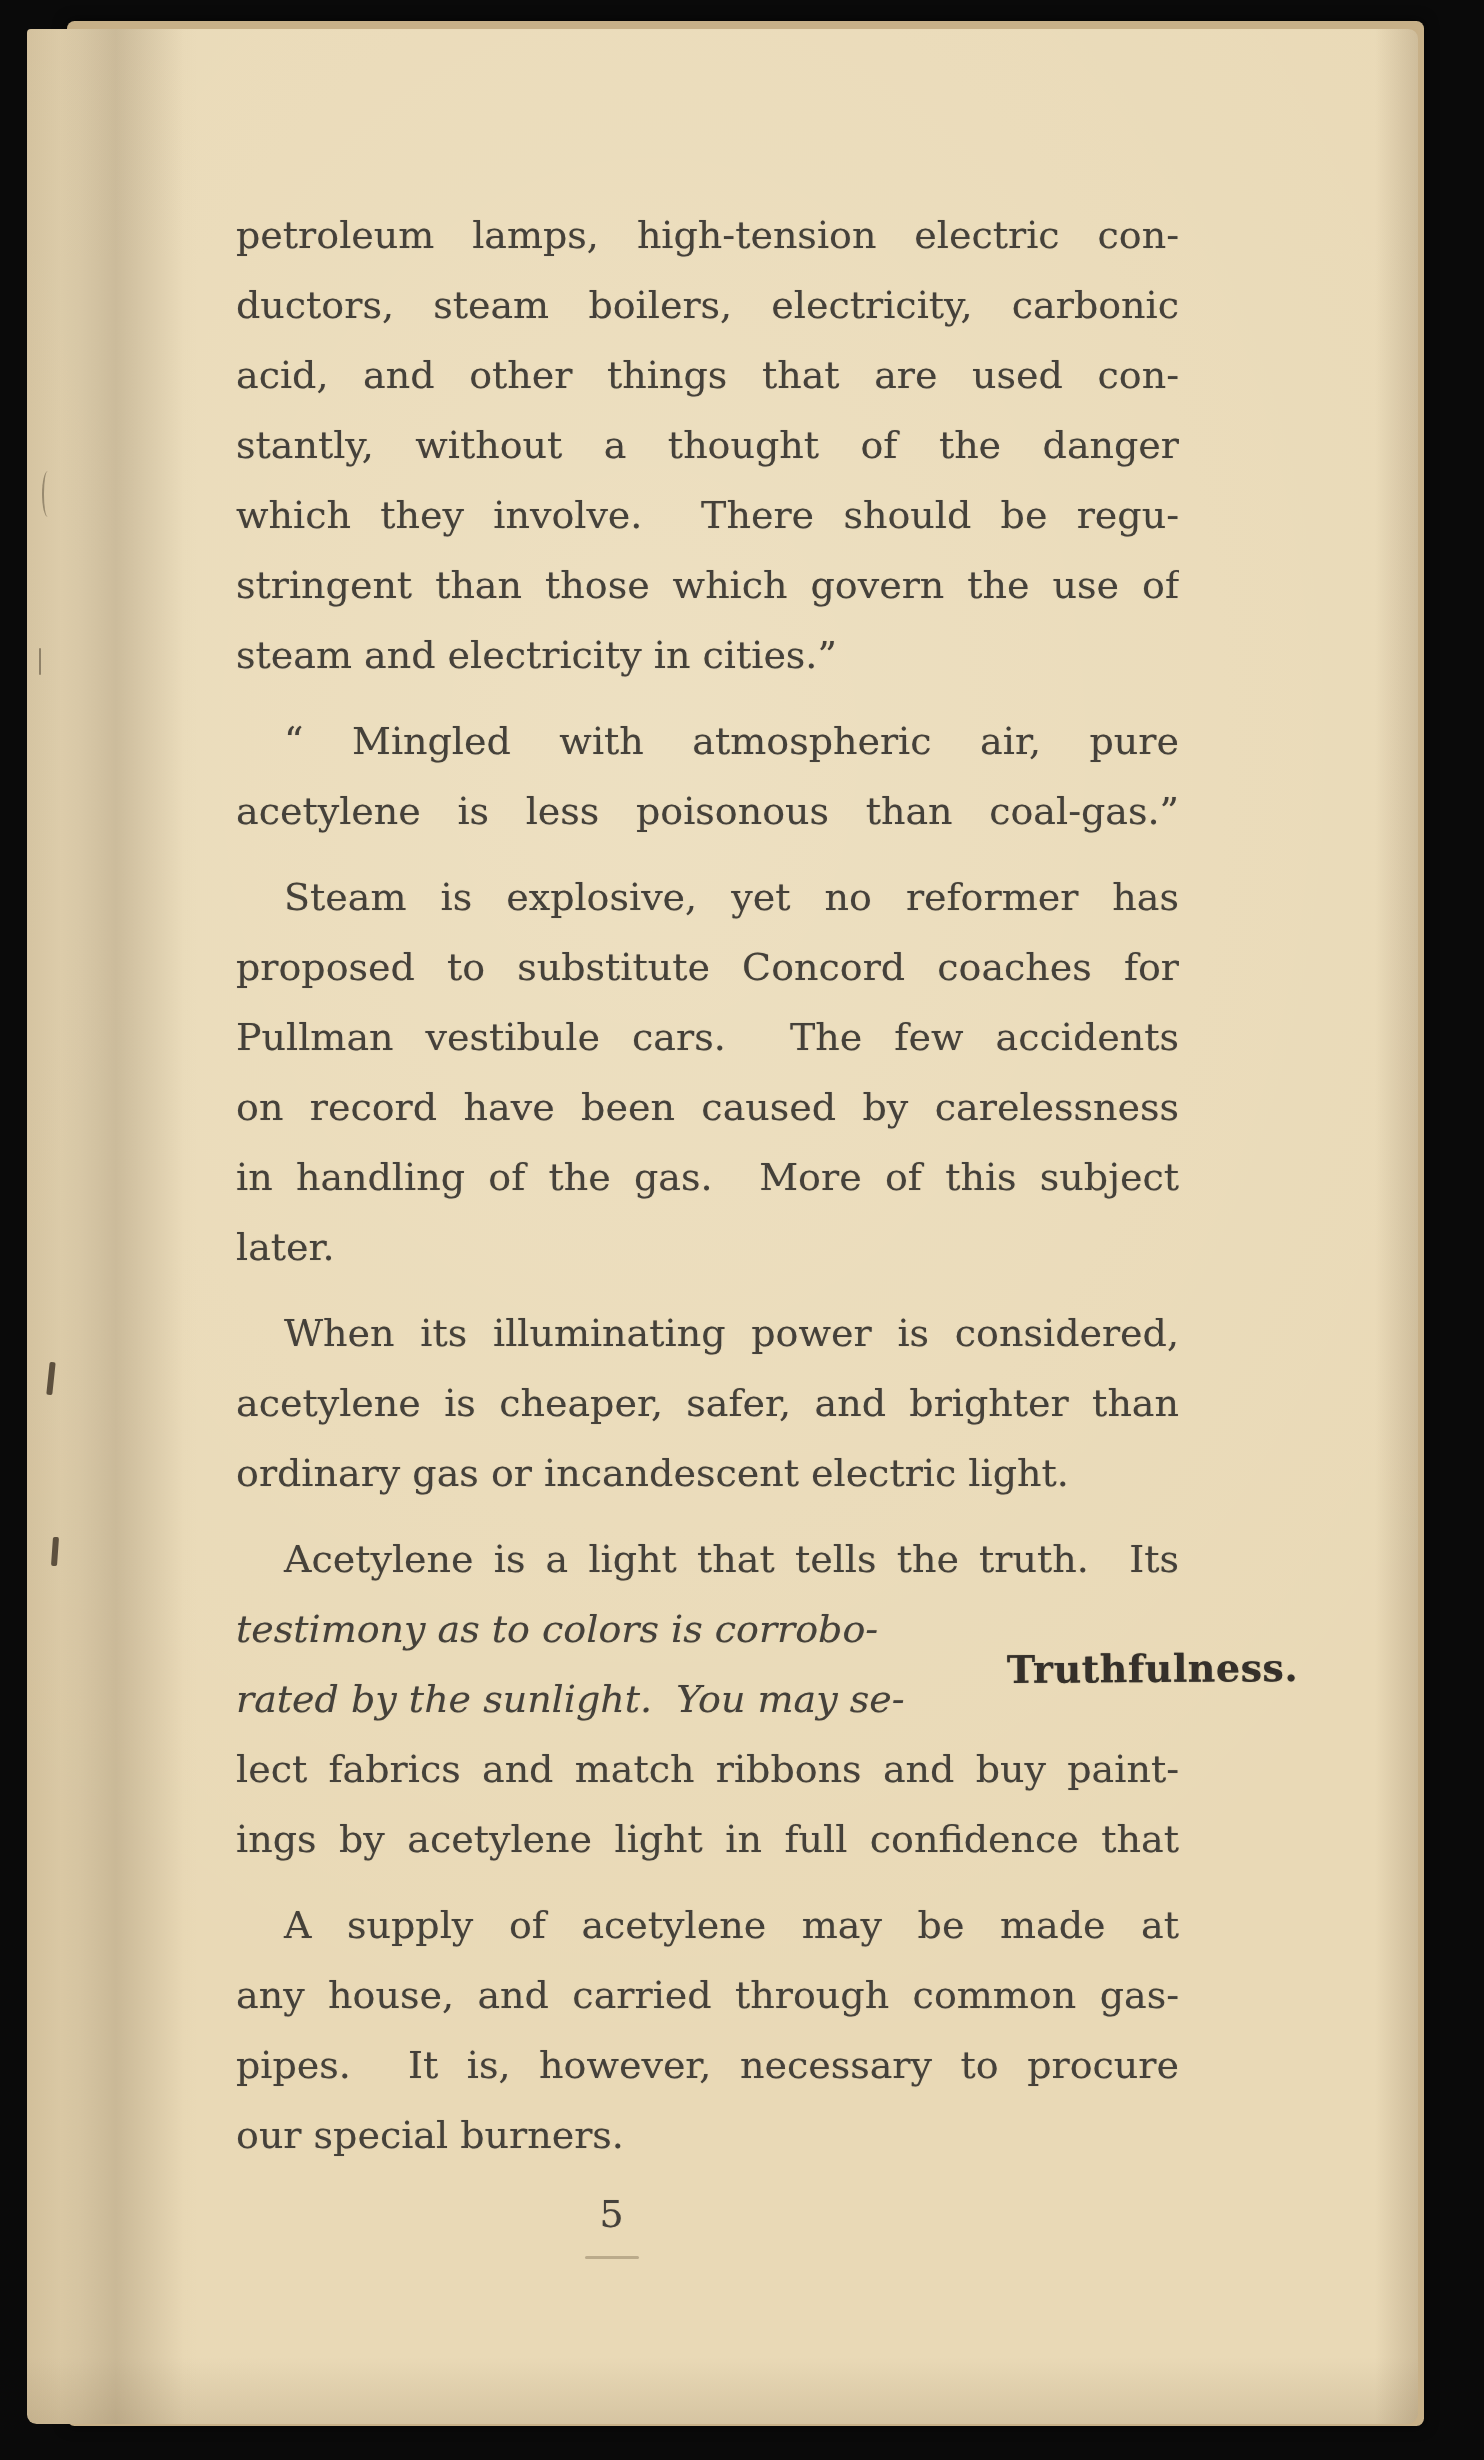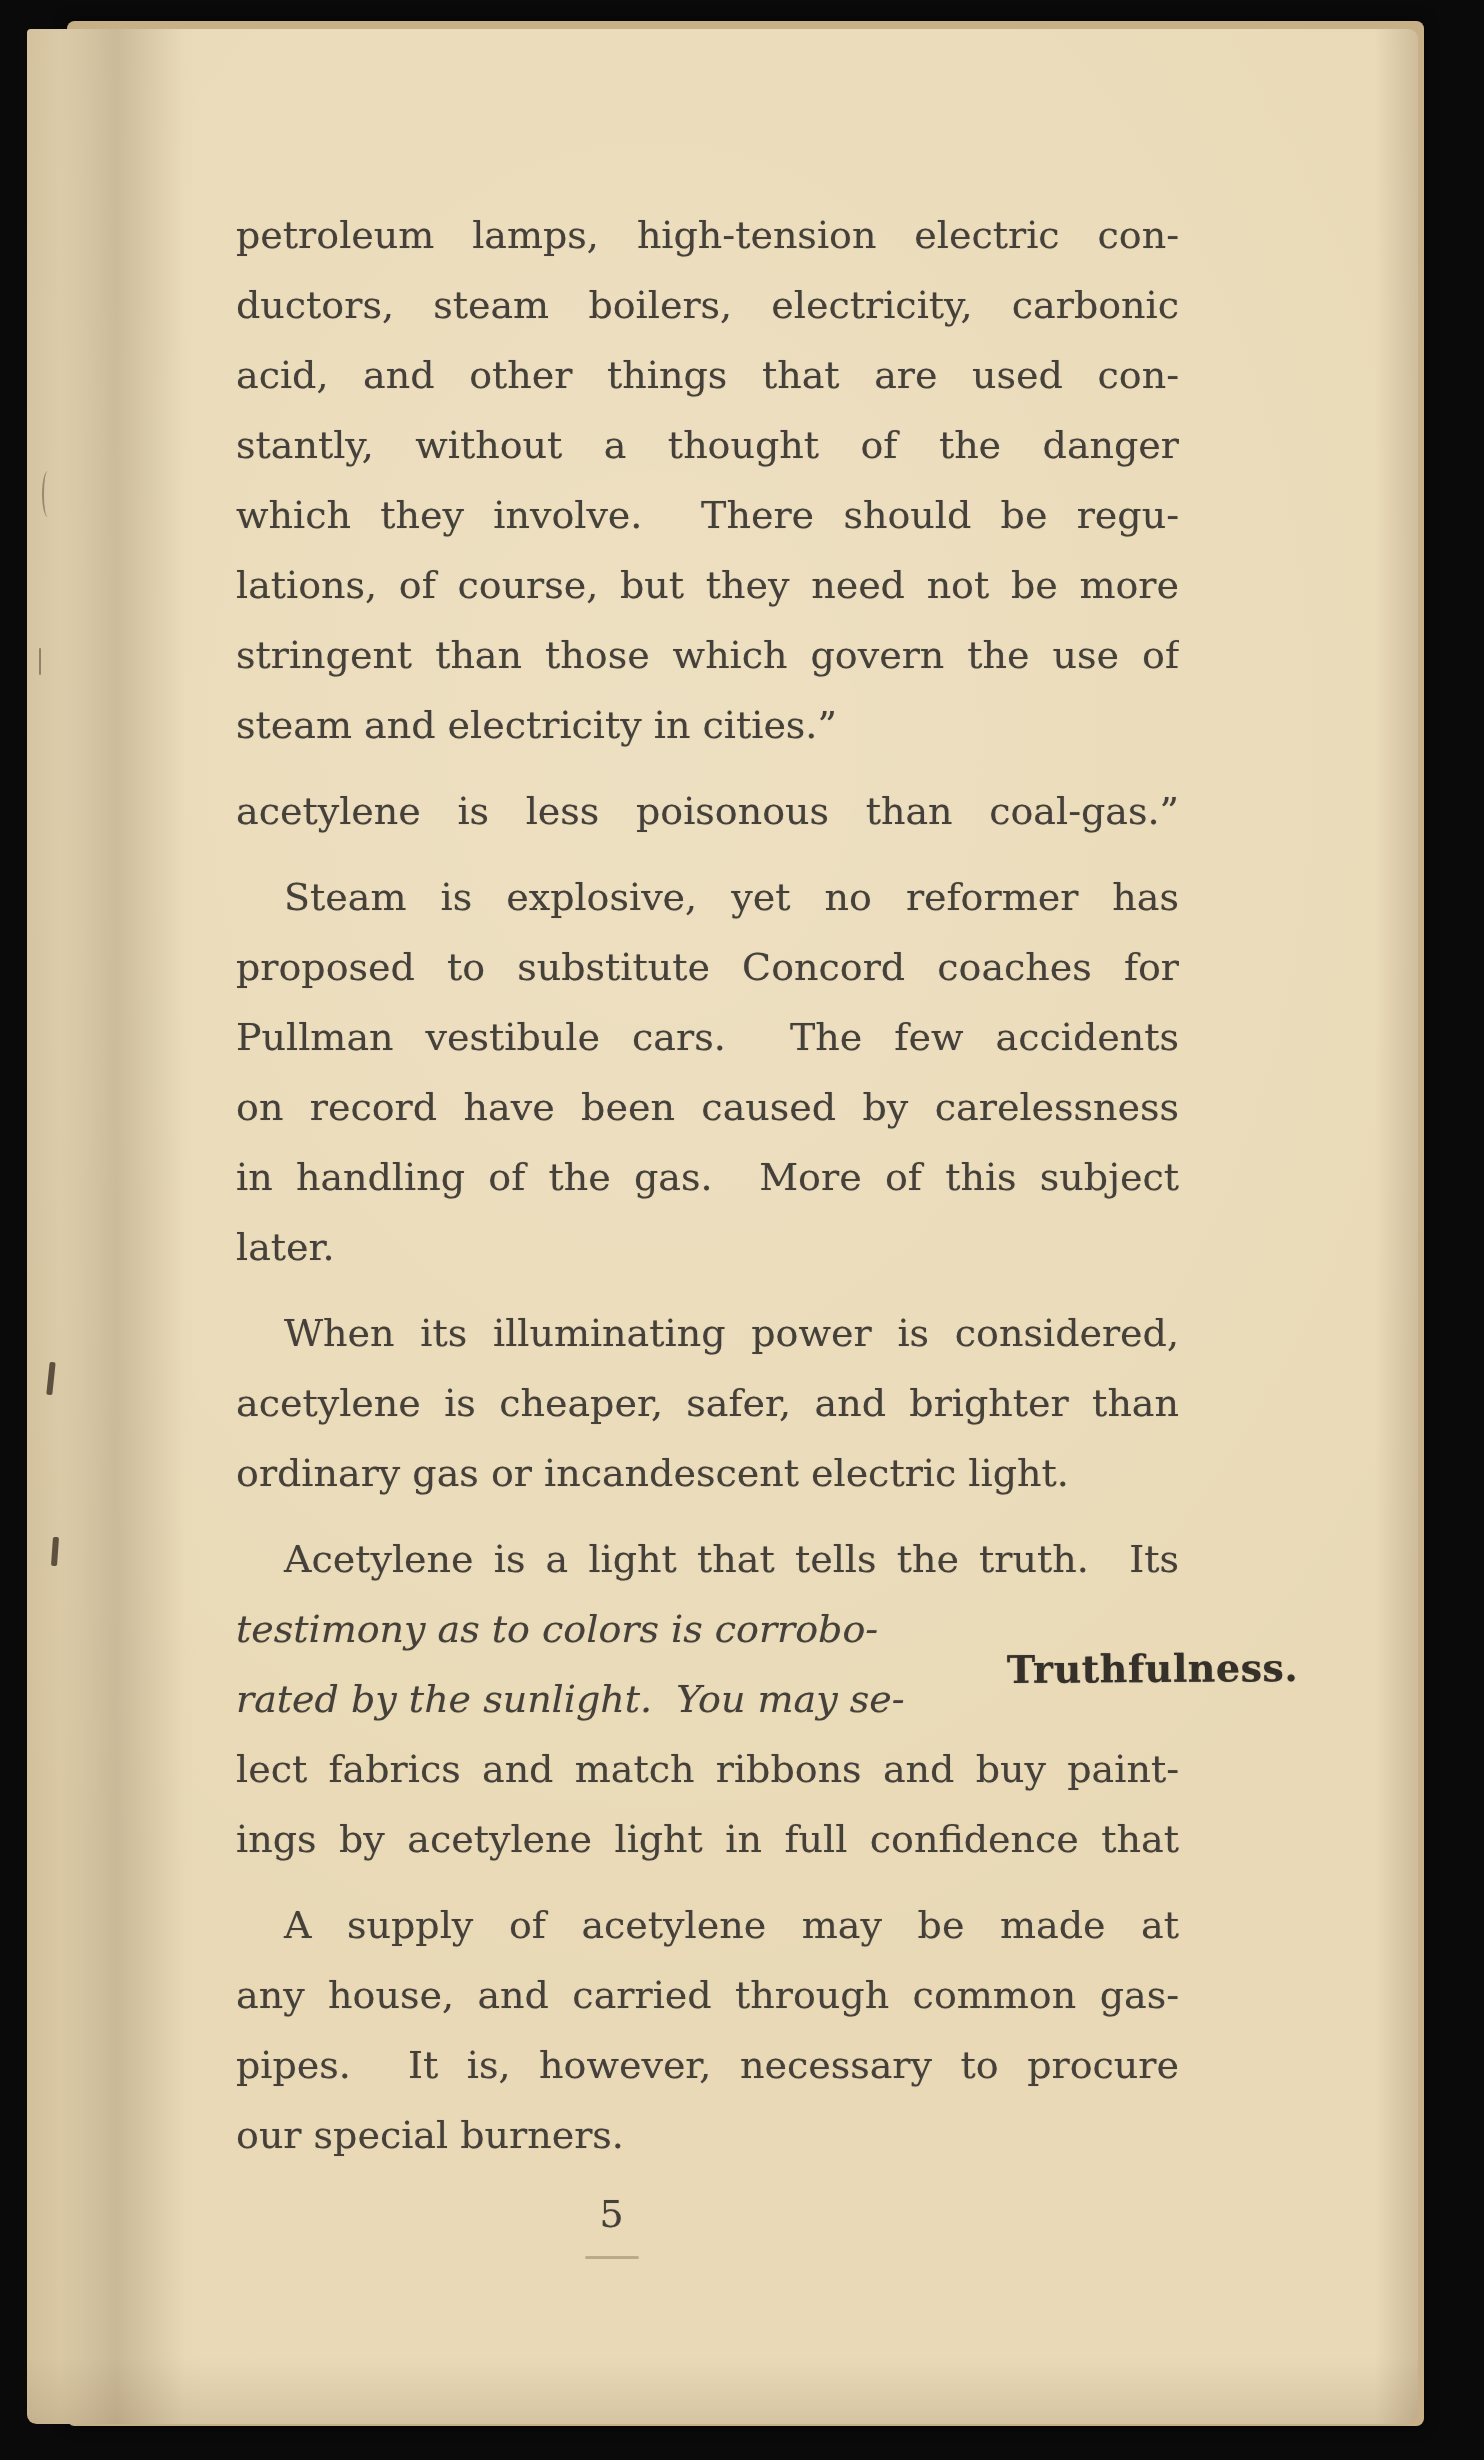--- a/index.html
+++ b/index.html
@@ -93,25 +93,25 @@
     <div class="stitch s3"></div>
     <div class="stitch s4"></div>
 
     <div class="text-block">
         <div class="paragraph">
           <div class="line">petroleum lamps, high-tension electric con-</div>
           <div class="line">ductors, steam boilers, electricity, carbonic</div>
           <div class="line">acid, and other things that are used con-</div>
           <div class="line">stantly, without a thought of the danger</div>
           <div class="line">which they involve.&nbsp; There should be regu-</div>
-          <div class="line">lations, of course, but they need not be more</div>
           <div class="line">stringent than those which govern the use of</div>
           <div class="line last">steam and electricity in cities.”</div>
         </div>
         <div class="paragraph">
+          <div class="line indent">“ Mingled with atmospheric air, pure</div>
           <div class="line">acetylene is less poisonous than coal-gas.”</div>
         </div>
         <div class="paragraph">
           <div class="line indent">Steam is explosive, yet no reformer has</div>
           <div class="line">proposed to substitute Concord coaches for</div>
           <div class="line">Pullman vestibule cars.&nbsp; The few accidents</div>
           <div class="line">on record have been caused by carelessness</div>
           <div class="line">in handling of the gas.&nbsp; More of this subject</div>
           <div class="line last">later.</div>
         </div>

